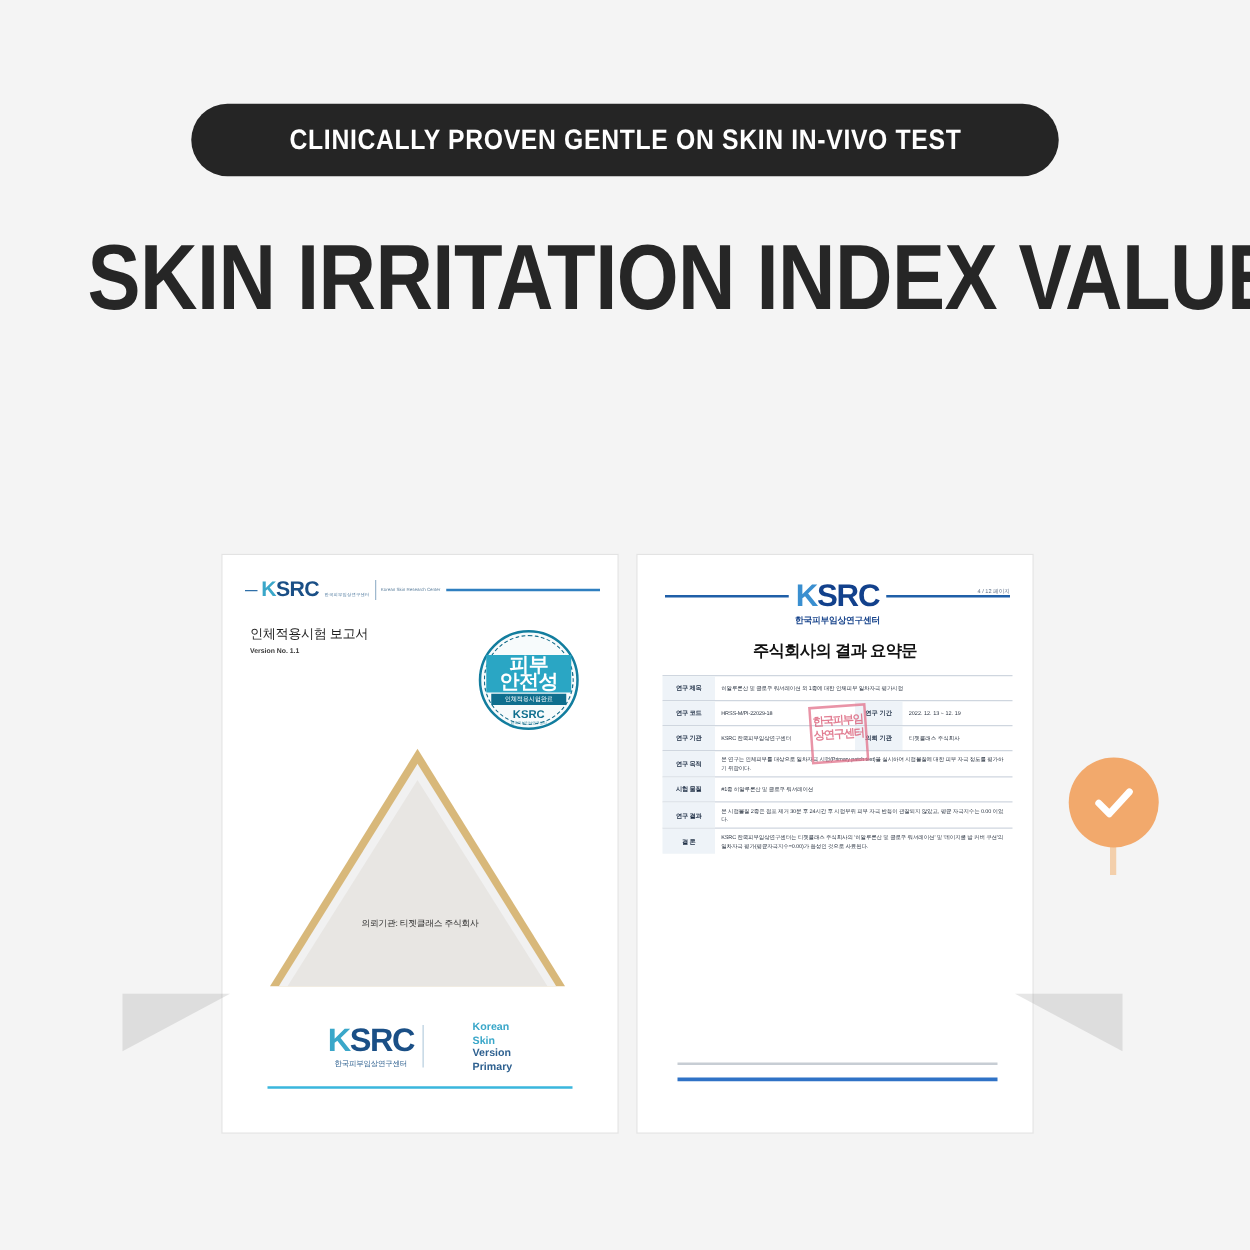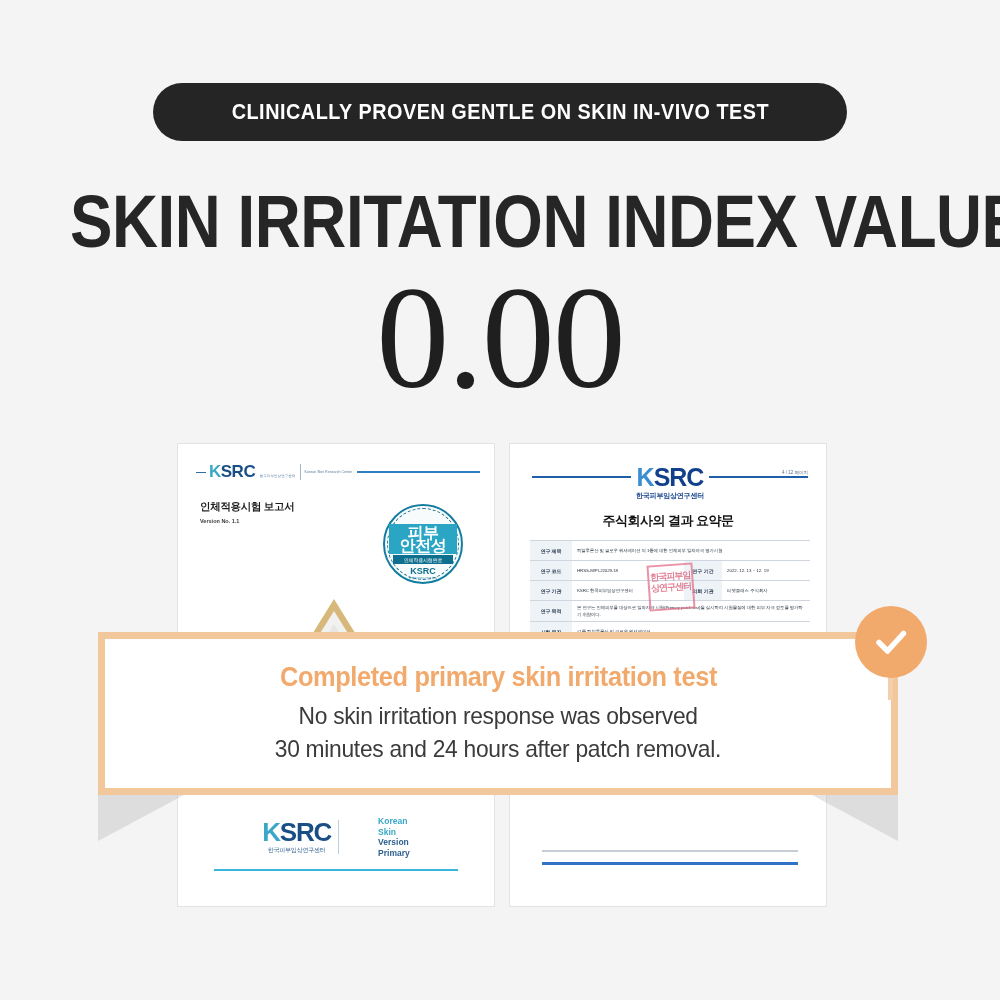--- a/index.html
+++ b/index.html
@@ -53,21 +53,21 @@
   
   .ksrc-head { position: absolute; left: 18px; top: 18px; right: 14px; display: flex; align-items: center; }
   .ksrc-rule-l { flex: 0 0 10px; height: 1px; background: #2f6fa8; margin-right: 3px; }
   .ksrc-word { font-family: "Liberation Sans", sans-serif; font-weight: 700; font-size: 17px; color: #1a4f86; letter-spacing: -0.5px; }
   .ksrc-word .c { color: #3aa7c9; }
   .ksrc-sub-kr { font-size: 3.4px; color: #3f6d96; letter-spacing: 0.2px; margin-top: 1px; }
   .ksrc-divider { width: 1px; height: 16px; background: #9fb9ce; margin: 0 4px; }
   .ksrc-en { font-size: 3.6px; line-height: 4.6px; color: #5b7e9c; }
   .ksrc-rule-r { flex: 1; height: 1.4px; background: #2f7fc0; margin-left: 5px; }
 
-  .doc-title-kr { position: absolute; left: 22px; top: 56px; font-size: 10.5px; font-weight: 700; color: #1d1d1d; letter-spacing: -0.3px; }
+  .doc-title-kr { position: absolute; left: 22px; top: 56px; font-size: 10.5px; font-weight: 400; color: #1d1d1d; letter-spacing: -0.3px; }
   .doc-ver { position: absolute; left: 22px; top: 74px; font-size: 5.5px; font-weight: 700; color: #3a3a3a; }
 
   .seal { position: absolute; left: 205px; top: 60px; width: 80px; height: 80px; }
   .seal-ring { position: absolute; inset: 0; border-radius: 50%; border: 2px solid #127d9e; background: #f7fbfc; }
   .seal-arc { position: absolute; inset: 4px; border-radius: 50%; border: 1px dashed #1a6f8c; }
   .seal-band { position: absolute; left: 6px; right: 6px; top: 20px; height: 30px; background: #2aa6c4; display: flex; align-items: center; justify-content: center; }
   .seal-band span { color: #fff; font-weight: 700; font-size: 16px; line-height: 13px; text-align: center; letter-spacing: -0.4px; }
   .seal-strip { position: absolute; left: 10px; right: 10px; top: 51px; height: 9px; background: #0f6f8e; display: flex; align-items: center; justify-content: center; }
   .seal-strip span { color: #fff; font-size: 5px; letter-spacing: -0.2px; }
   .seal-logo { position: absolute; left: 0; right: 0; top: 62px; text-align: center; font-weight: 700; font-size: 9px; color: #0f6f8e; }
@@ -145,21 +145,20 @@
 </head>
 <body>
 
 <div id="page">
 
   <div class="pill">
     <span class="pill-text">CLINICALLY PROVEN GENTLE ON SKIN IN-VIVO TEST</span>
   </div>
 
   <div class="headline">SKIN IRRITATION INDEX VALUE</div>
-  <div class="bignum">0.00</div>
 
   <div class="doc doc-left">
 
     <div class="ksrc-head">
       <span class="ksrc-rule-l"></span>
       <span>
         <span class="ksrc-word"><span class="c">K</span><span>SRC</span></span>
         <span class="ksrc-sub-kr">한국피부임상연구센터</span>
       </span>
       <span class="ksrc-divider"></span>
@@ -255,25 +254,20 @@
       <div class="stamp">한국피부임상연구센터</div>
     </div>
 
     <div class="r-foot-rule-a"></div>
     <div class="r-foot-rule-b"></div>
   </div>
 
   <div class="wedge wedge-l"></div>
   <div class="wedge wedge-r"></div>
 
-  <div class="callout">
-    <div class="callout-title">Completed primary skin irritation test</div>
-    <div class="callout-line">No skin irritation response was observed</div>
-    <div class="callout-line">30 minutes and 24 hours after patch removal.</div>
-  </div>
 
   <div class="check-stem"></div>
   <div class="check-badge">
     <svg viewBox="0 0 40 40" aria-hidden="true">
       <path d="M8 20.5 L16.5 29 L32.5 11.5" fill="none" stroke="#ffffff" stroke-width="5.5" stroke-linecap="round" stroke-linejoin="round"></path>
     </svg>
   </div>
 
 </div>
 

